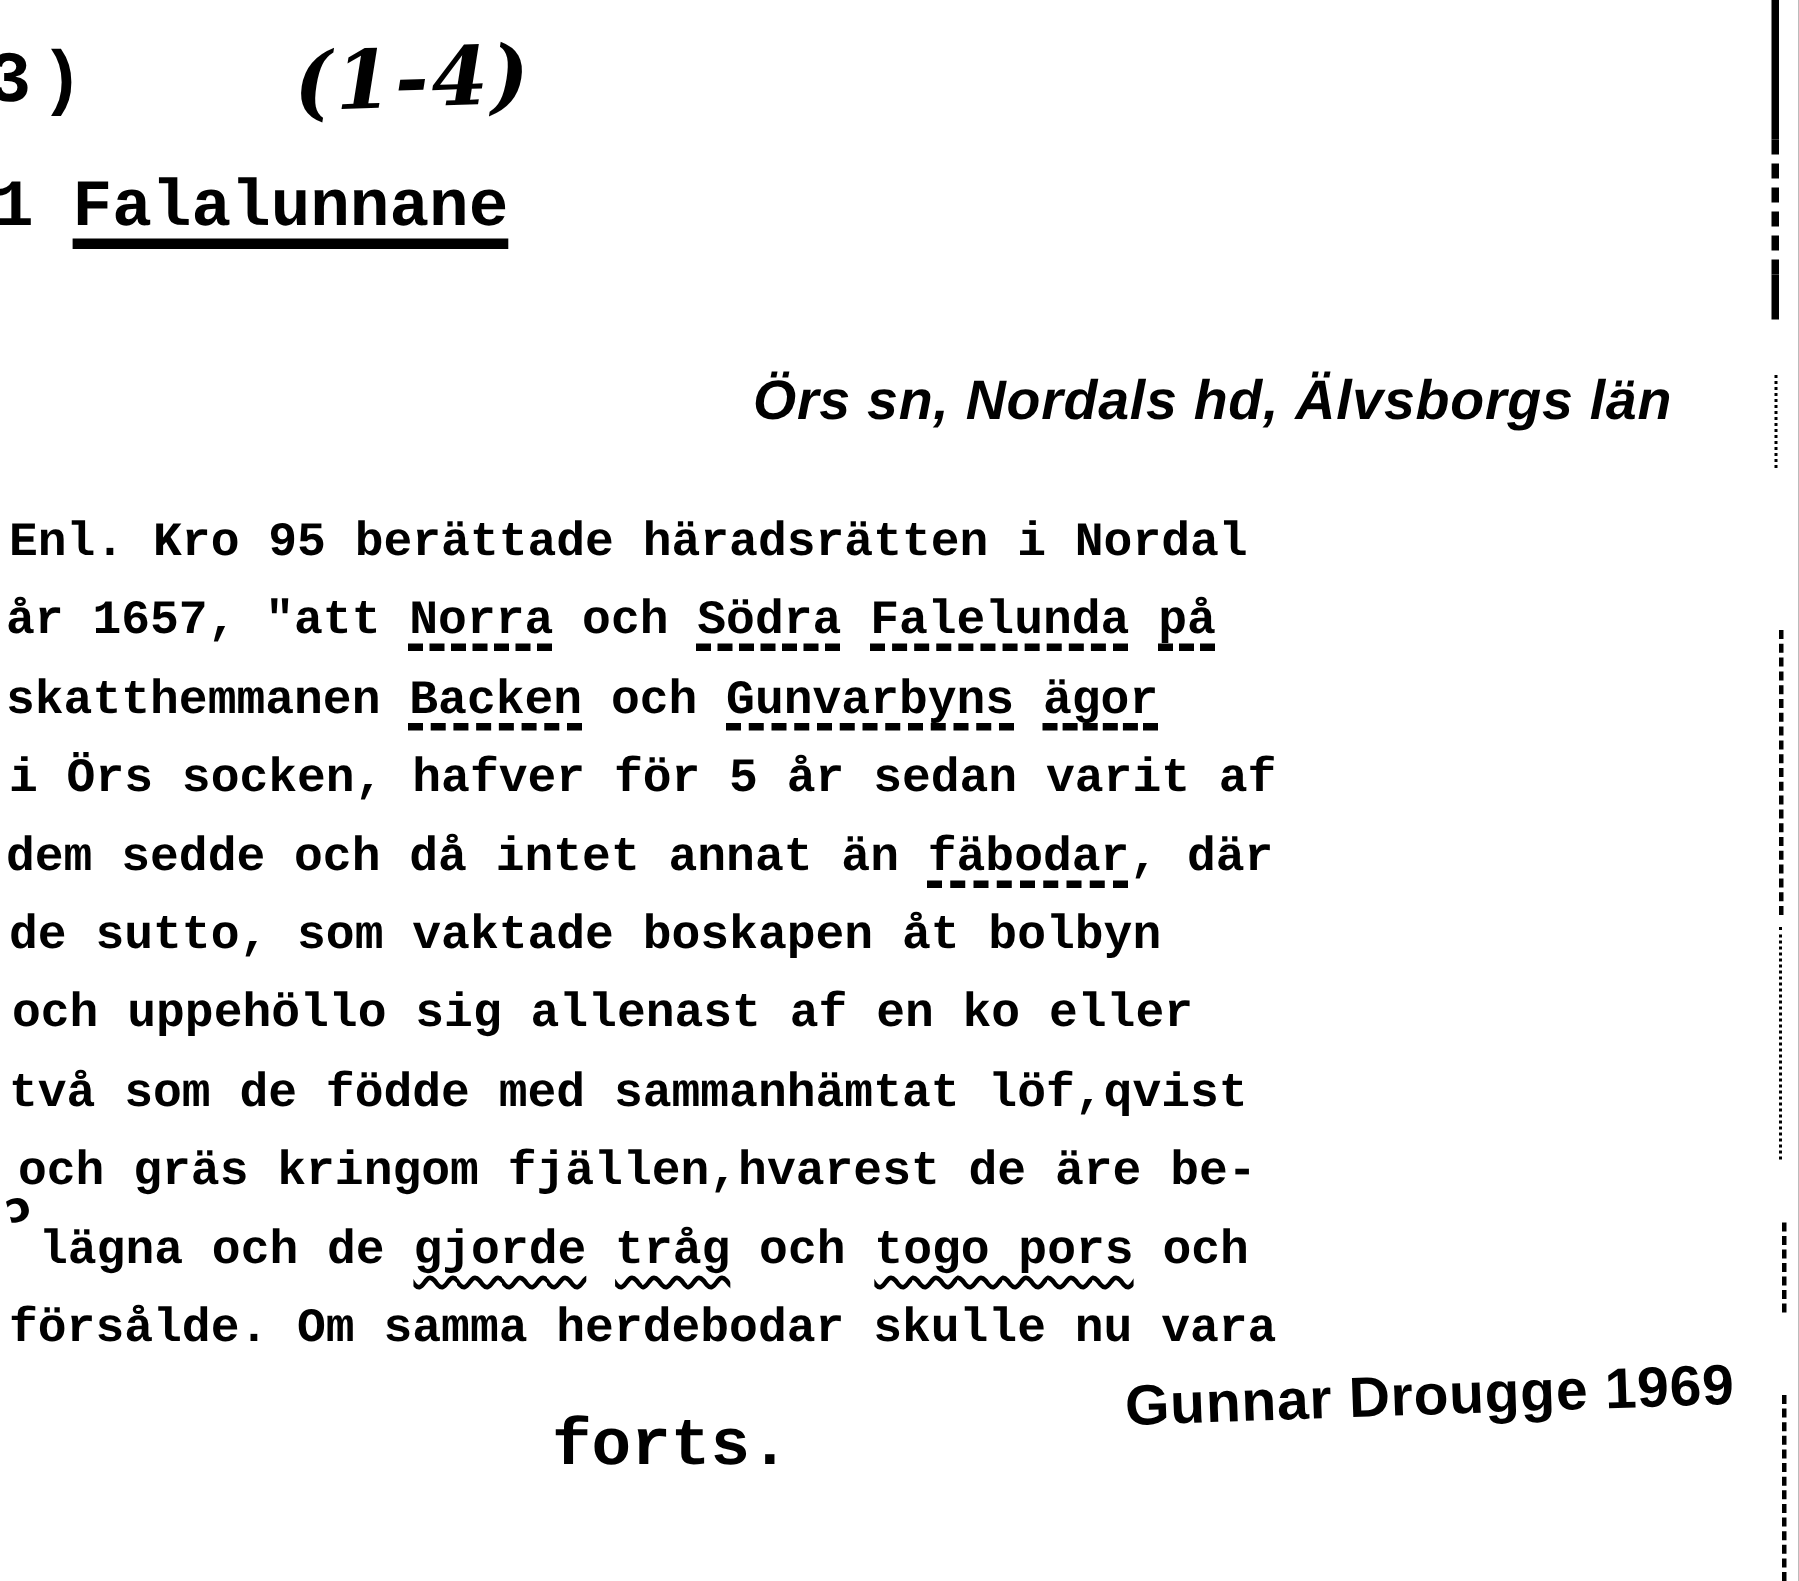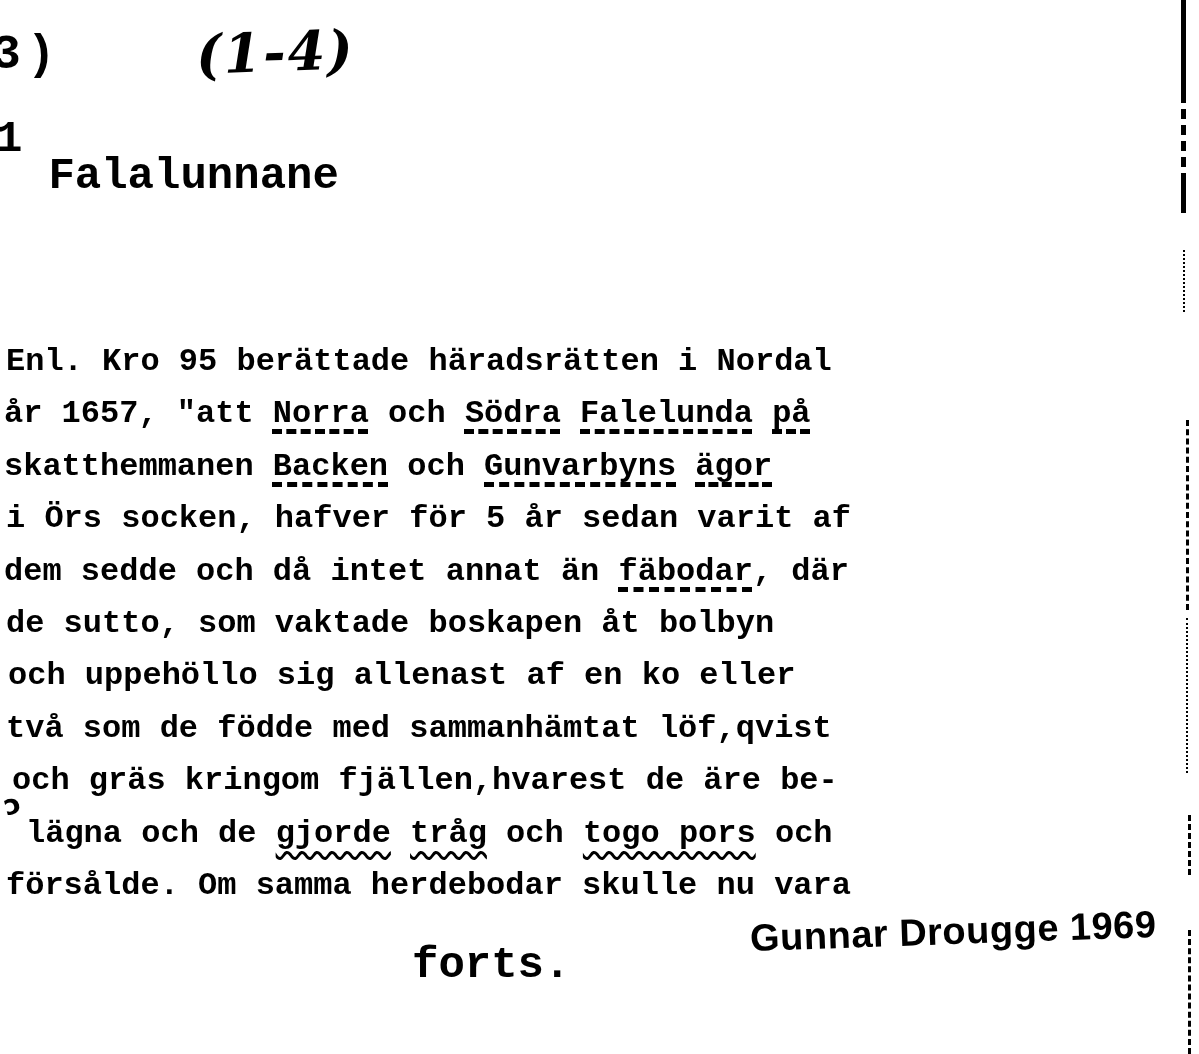--- a/index.html
+++ b/index.html
@@ -29,23 +29,23 @@
     font-family: "DejaVu Serif", serif;
     font-style: italic; font-weight: 700;
     font-size: 54px;
     transform: rotate(-2deg);
     letter-spacing: 2px;
   }
 
   .heading { left: -4px; top: 114px; font-size: 44px; display: flex; }
   .heading .entry-number { margin-right: 26px; }
   .heading .entry-title {
+    text-decoration: underline;
     text-decoration-thickness: 7px;
     text-underline-offset: 9px;
-    margin-top: 37px;
   }
 
   .region-stamp {
     left: 502px; top: 246px;
     font-family: "Liberation Sans", "DejaVu Sans", sans-serif;
     font-weight: 700; font-style: italic;
     font-size: 37px;
     letter-spacing: 0.5px;
     white-space: pre;
   }
@@ -66,21 +66,21 @@
   }
   .seg-wavy {
     text-decoration: underline wavy;
     text-decoration-thickness: 3px;
     text-underline-offset: 9px;
   }
 
   .margin-squiggle { left: 4px; top: 788px; font-size: 28px; font-weight: 700;
     font-family: "DejaVu Sans", sans-serif; transform: rotate(-15deg); }
 
-  .continuation { left: 368px; top: 940px; font-size: 44px; margin-left: 44px; }
+  .continuation { left: 368px; top: 940px; font-size: 44px; }
 
   .signature-stamp {
     left: 750px; top: 910px;
     font-family: "Liberation Sans", "DejaVu Sans", sans-serif;
     font-weight: 700;
     font-size: 38px;
     letter-spacing: 0.5px;
     transform: rotate(-2deg);
     white-space: pre;
   }
@@ -103,20 +103,21 @@
 
   <div class="abs tw corner-number">3)</div>
 
   <div class="abs range-note">(1-4)</div>
 
   <div class="abs tw heading">
     <span class="entry-number">1</span>
     <span class="entry-title">Falalunnane</span>
   </div>
 
+  <div class="abs region-stamp">Örs sn, Nordals hd, Älvsborgs län</div>
 
   <div class="abs tw body-text"><div class="body-line" style="padding-left: 4px;"><span class="seg-plain">Enl. Kro 95 berättade häradsrätten i Nordal</span></div><div class="body-line" style="padding-left: 2px;"><span class="seg-plain">år </span><span class="seg-underline">1657</span><span class="seg-plain">, "att </span><span class="seg-dashed">Norra</span><span class="seg-plain"> och </span><span class="seg-dashed">Södra</span><span class="seg-plain"> </span><span class="seg-dashed">Falelunda</span><span class="seg-plain"> </span><span class="seg-dashed">på</span></div><div class="body-line" style="padding-left: 2px;"><span class="seg-plain">skatthemmanen </span><span class="seg-dashed">Backen</span><span class="seg-plain"> och </span><span class="seg-dashed">Gunvarbyns</span><span class="seg-plain"> </span><span class="seg-dashed">ägor</span></div><div class="body-line" style="padding-left: 4px;"><span class="seg-plain">i Örs socken, hafver för 5 år sedan varit af</span></div><div class="body-line" style="padding-left: 2px;"><span class="seg-plain">dem sedde och då intet annat än </span><span class="seg-dashed">fäbodar</span><span class="seg-plain">, där</span></div><div class="body-line" style="padding-left: 4px;"><span class="seg-plain">de sutto, som vaktade boskapen åt bolbyn</span></div><div class="body-line" style="padding-left: 6px;"><span class="seg-plain">och uppehöllo sig allenast af en ko eller</span></div><div class="body-line" style="padding-left: 4px;"><span class="seg-plain">två som de födde med sammanhämtat löf,qvist</span></div><div class="body-line" style="padding-left: 10px;"><span class="seg-plain">och gräs kringom fjällen,hvarest de äre be-</span></div><div class="body-line" style="padding-left: 24px;"><span class="seg-plain">lägna och de </span><span class="seg-wavy">gjorde</span><span class="seg-plain"> </span><span class="seg-wavy">tråg</span><span class="seg-plain"> och </span><span class="seg-wavy">togo pors</span><span class="seg-plain"> och</span></div><div class="body-line" style="padding-left: 4px;"><span class="seg-plain">försålde. Om samma herdebodar skulle nu vara</span></div></div>
 
   <span class="abs margin-squiggle">ɔ</span>
 
   <div class="abs tw continuation">forts.</div>
 
   <div class="abs signature-stamp">Gunnar Drougge 1969</div>
 
   <div class="edge edge-1"></div>

